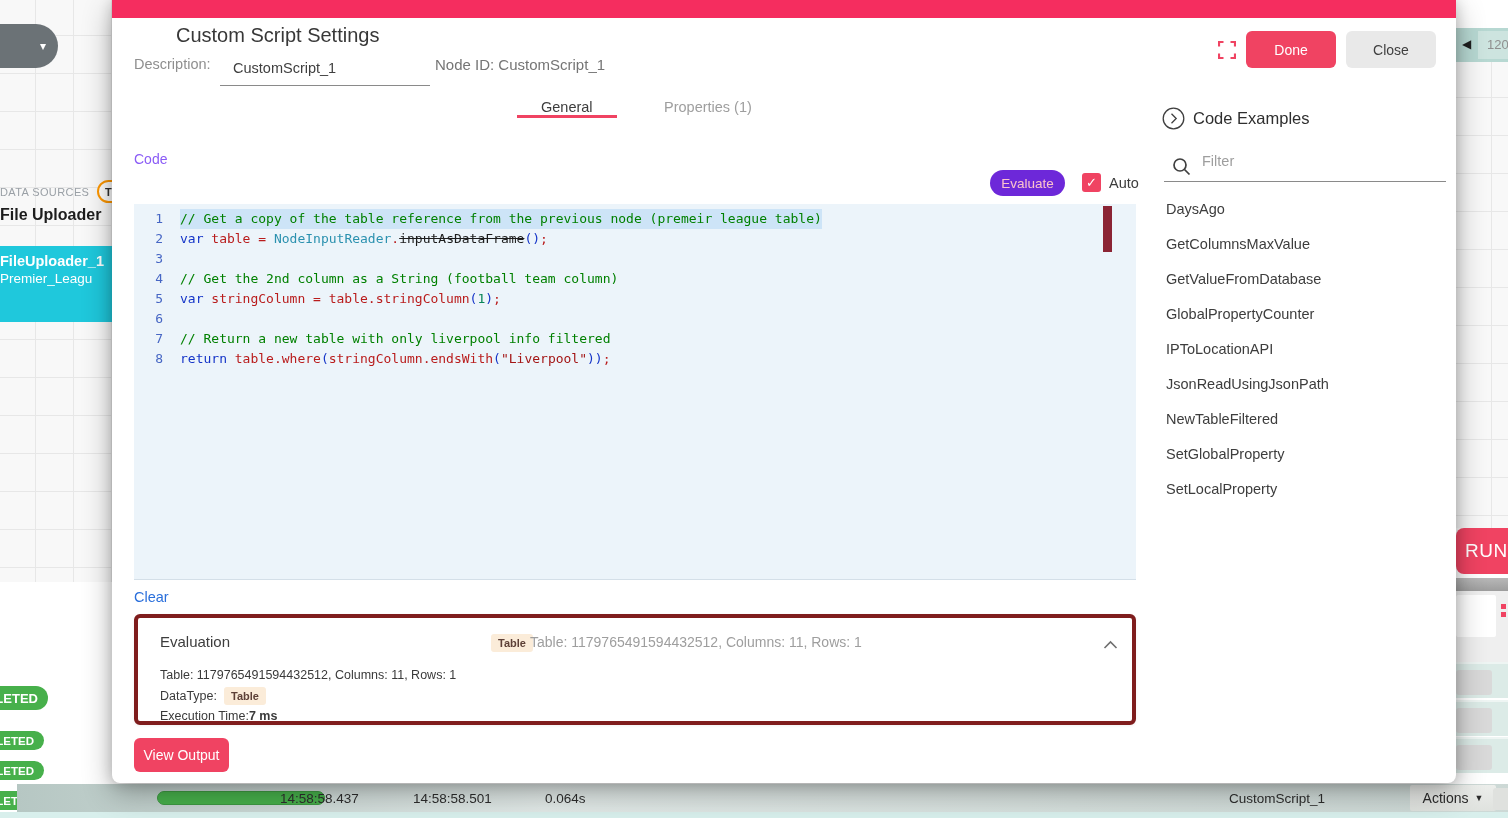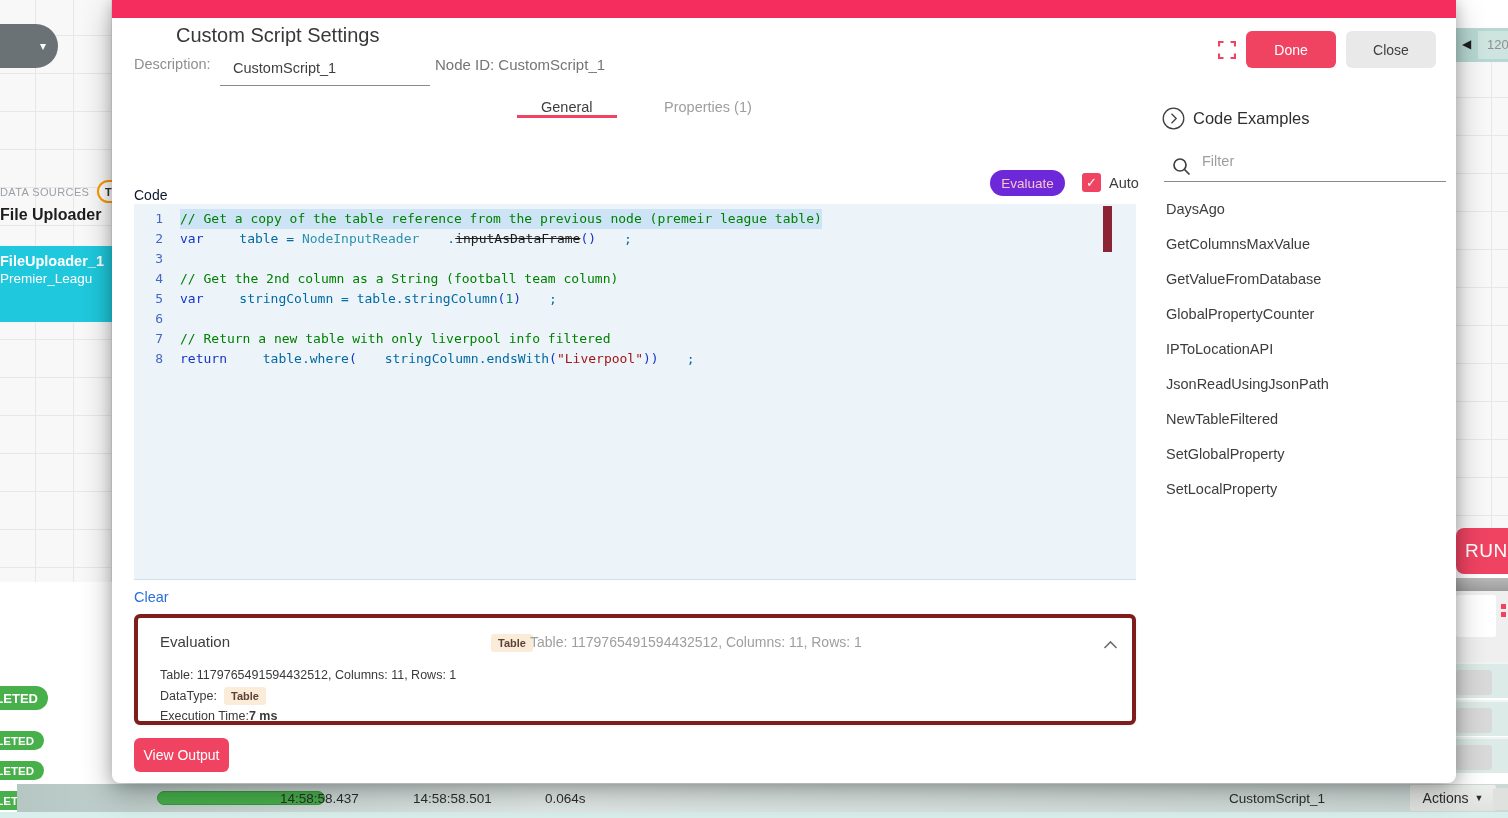--- a/index.html
+++ b/index.html
@@ -82,40 +82,40 @@
   .m-desc-input{left:108px;top:50px;width:210px;height:36px;border:none;border-bottom:1px solid #8a8a8a;
     background:transparent;font-size:14.5px;color:#3f3f3f;padding:0 0 0 13px;font-family:"Liberation Sans",sans-serif;outline:none;}
   .m-nodeid{left:323px;top:56px;font-size:15px;color:#757575;}
   .fs-icon{left:1106px;top:41px;}
   .btn{display:flex;align-items:center;justify-content:center;font-size:14px;border-radius:6px;cursor:pointer;}
   .done-btn{left:1134px;top:31px;width:90px;height:37px;background:var(--accent);color:#fff;}
   .close-btn{left:1234px;top:31px;width:90px;height:37px;background:#e9e9e9;color:#3f3f3f;}
   .tab{top:99px;font-size:14.5px;color:#9e9e9e;padding:0 24px 0;}
   .tab-general{left:405px;color:#3d3d3d;border-bottom:3px solid var(--accent);}
   .tab-props{left:528px;}
-  .code-label{left:22px;top:151px;font-size:14px;color:#0f172a;margin-top:36px;}
+  .code-label{left:22px;top:151px;font-size:14px;color:#8b5cf6;}
   .evaluate-btn{left:878px;top:170px;width:75px;height:26px;background:#6d28d9;color:#fbc3cc;
     border-radius:13px;font-size:13.5px;}
   .auto-check{left:970px;top:173px;width:19px;height:19px;background:var(--accent);border-radius:3px;
     color:#fff;font-size:13px;display:flex;align-items:center;justify-content:center;}
   .auto-label{left:997px;top:175px;font-size:14.5px;color:#3c3c3c;}
 
   .code-editor{left:22px;top:204px;width:1002px;height:376px;background:#ecf4fa;
     font-family:"DejaVu Sans Mono",monospace;font-size:13px;line-height:20px;padding-top:5px;border-bottom:1px solid #d4dfe8;}
   .code-line{display:flex;}
   .ln{width:46px;text-align:right;padding-right:17px;color:#4666c4;flex:none;}
   .lc{white-space:pre;color:#1c1c1c;}
   .lc.sel{background:#cde4f7;}
   .c-comment{color:#008000;}
   .c-kw{color:#1434c8;}
   .c-type{color:#2b91af;}
   .c-paren{color:#1434c8;}
   .c-num{color:#098658;}
   .c-str{color:#a31515;}
-  .c-plain{color:#0369a1;margin-left:28px;}
+  .c-plain{color:#b91c1c;}
   .c-strike{color:#1c1c1c;text-decoration:line-through;}
   .scroll-thumb{left:991px;top:206px;width:9px;height:46px;background:#8b2434;}
 
   .clear-link{left:22px;top:589px;font-size:14.5px;color:var(--link);cursor:pointer;}
   .eval-card{left:22px;top:614px;width:1002px;height:111px;background:#fff;border:4px solid #7f1d1d;
     border-radius:6px;box-shadow:0 1px 3px rgba(0,0,0,.06);}
   .eval-title{left:22px;top:15px;font-size:15px;color:#3d3d3d;}
   .type-badge{background:#fbecd9;color:#5d4037;font-size:11px;font-weight:bold;border-radius:3px;
     padding:3px 7px;display:inline-block;}
   .eval-badge{left:353px;top:16px;}

